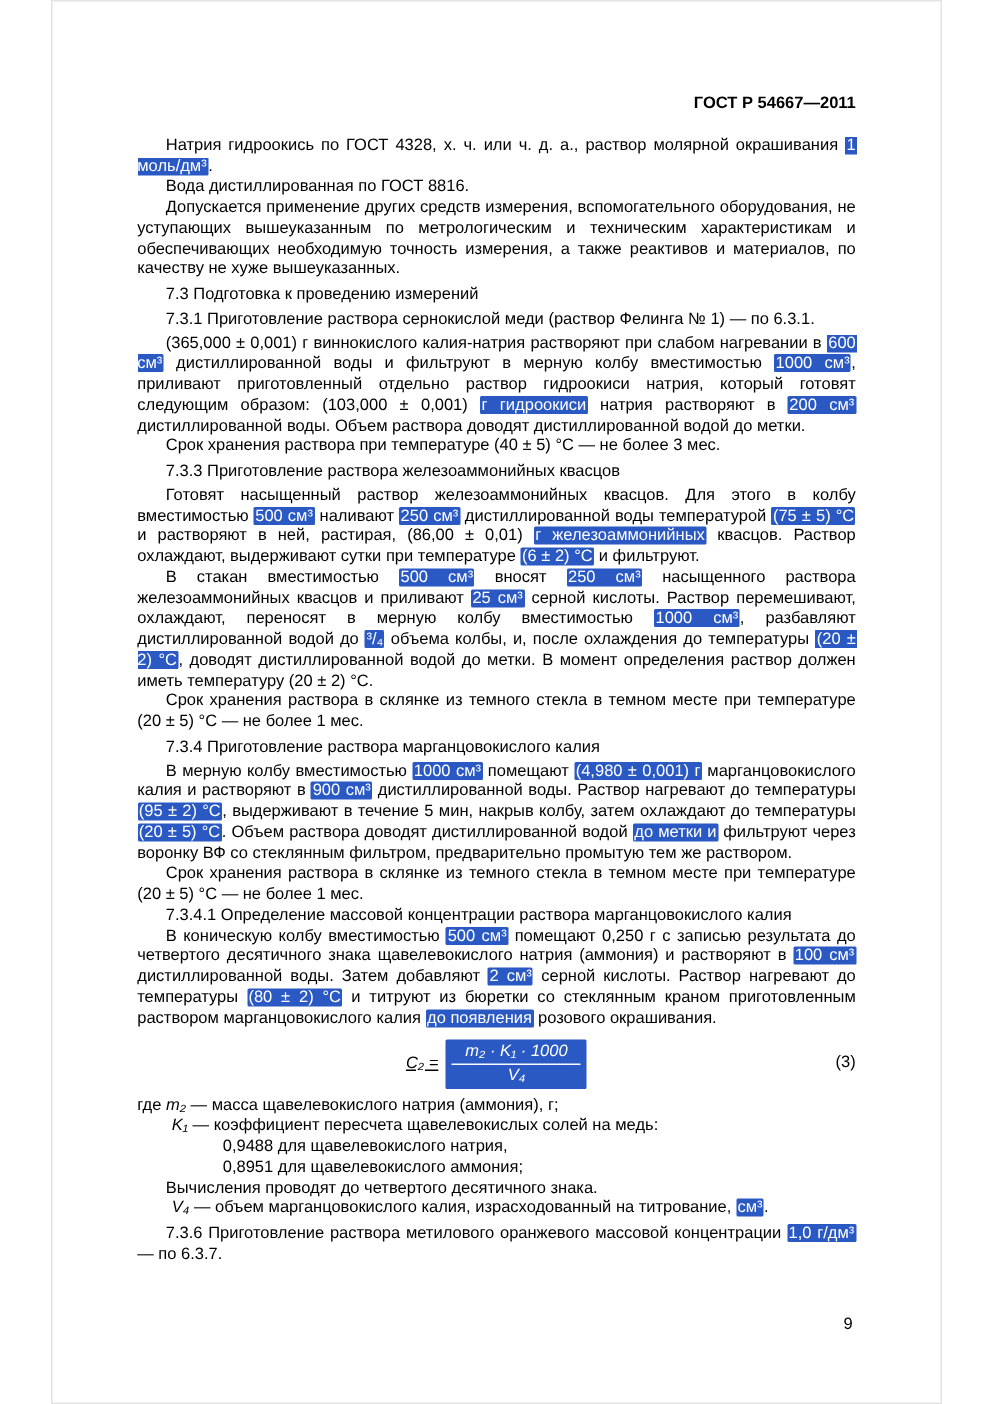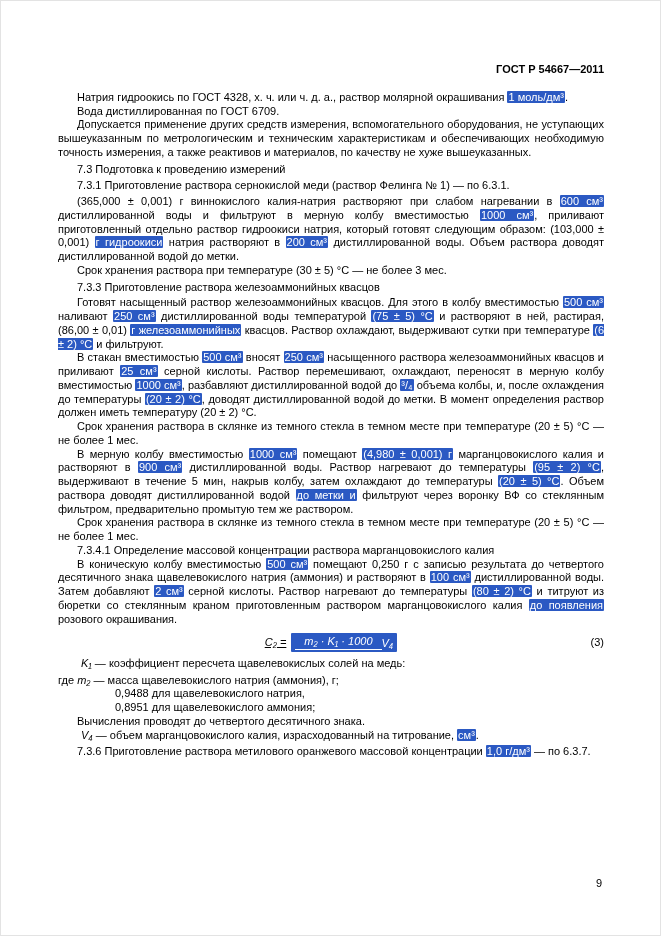--- a/index.html
+++ b/index.html
@@ -2,21 +2,21 @@
 <html style="--hl: #2b59c3;"><head>
 <meta charset="utf-8">
 <style>
   * { margin: 0; padding: 0; box-sizing: border-box; }
   html, body { background: #ffffff; }
   body {
     font-family: "Liberation Sans", "DejaVu Sans", sans-serif;
     color: #000;
   }
   .page {
-    width: 661px;
+    width: 594px;
     height: 936px;
     background: #fff;
     position: relative;
     margin: 0 auto;
     overflow: hidden;
     border: 1px solid #e3e3e3;
   }
   .content {
     position: absolute;
     left: 57px;
@@ -48,21 +48,21 @@
     display: flex;
     align-items: center;
     justify-content: center;
     position: relative;
     margin: 7px 0 5px;
     text-indent: 0;
   }
   .f-lhs { margin-right: 5px; text-decoration: underline; }
   .frac {
     display: inline-flex;
-    flex-direction: row;
+    flex-direction: column;
     align-items: center;
     line-height: 1.15;
   }
   .frac.hl { padding: 2px 4px; }
   .frac .num {
     padding: 0 9px 1px;
     border-bottom: 1px solid currentColor;
   }
   .frac .den { padding-top: 1px; }
   .formula-no { position: absolute; right: 0; top: 50%; transform: translateY(-50%); }
@@ -76,44 +76,45 @@
 </head>
 <body>
 
 <div class="page">
   <div class="content">
     <div class="doc-header">
       <span>ГОСТ Р 54667—2011</span>
     </div>
     <div>
         <div class="block p"><span>Натрия гидроокись по ГОСТ 4328, х. ч. или ч. д. а., раствор молярной окрашивания </span><span class="hl">1 моль/дм³</span><span>.</span></div>
-        <div class="block p"><span>Вода дистиллированная по ГОСТ 6709.</span></div>
+        <div class="block p"><span>Вода дистиллированная по ГОСТ 8816.</span></div>
         <div class="block p"><span>Допускается применение других средств измерения, вспомогательного оборудования, не уступающих вышеуказанным по метрологическим и техническим характеристикам и обеспечивающих необходимую точность измерения, а также реактивов и материалов, по качеству не хуже вышеуказанных.</span></div>
         <div class="block h"><span>7.3 Подготовка к проведению измерений</span></div>
         <div class="block h"><span>7.3.1 Приготовление раствора сернокислой меди (раствор Фелинга № 1) — по 6.3.1.</span></div>
         <div class="block p"><span>(365,000 ± 0,001) г виннокислого калия-натрия растворяют при слабом нагревании в </span><span class="hl">600 см³</span><span> дистиллированной воды и фильтруют в мерную колбу вместимостью </span><span class="hl">1000 см³</span><span>, приливают приготовленный отдельно раствор гидроокиси натрия, который готовят следующим образом: (103,000 ± 0,001) </span><span class="hl">г гидроокиси</span><span> натрия растворяют в </span><span class="hl">200 см³</span><span> дистиллированной воды. Объем раствора доводят дистиллированной водой до метки.</span></div>
-        <div class="block p"><span>Срок хранения раствора при температуре (30 ± 5) °С — не более 3 мес.</span></div>
+        <div class="block p"><span>Срок хранения раствора при температуре (40 ± 5) °С — не более 3 мес.</span></div>
         <div class="block h"><span>7.3.3 Приготовление раствора железоаммонийных квасцов</span></div>
         <div class="block p"><span>Готовят насыщенный раствор железоаммонийных квасцов. Для этого в колбу вместимостью </span><span class="hl">500 см³</span><span> наливают </span><span class="hl">250 см³</span><span> дистиллированной воды температурой </span><span class="hl">(75 ± 5) °С</span><span> и растворяют в ней, растирая, (86,00 ± 0,01) </span><span class="hl">г железоаммонийных</span><span> квасцов. Раствор охлаждают, выдерживают сутки при температуре </span><span class="hl">(6 ± 2) °С</span><span> и фильтруют.</span></div>
         <div class="block p"><span>В стакан вместимостью </span><span class="hl">500 см³</span><span> вносят </span><span class="hl">250 см³</span><span> насыщенного раствора железоаммонийных квасцов и приливают </span><span class="hl">25 см³</span><span> серной кислоты. Раствор перемешивают, охлаждают, переносят в мерную колбу вместимостью </span><span class="hl">1000 см³</span><span>, разбавляют дистиллированной водой до </span><span class="hl">³/₄</span><span> объема колбы, и, после охлаждения до температуры </span><span class="hl">(20 ± 2) °С</span><span>, доводят дистиллированной водой до метки. В момент определения раствор должен иметь температуру (20 ± 2) °С.</span></div>
         <div class="block p"><span>Срок хранения раствора в склянке из темного стекла в темном месте при температуре (20 ± 5) °С — не более 1 мес.</span></div>
+        <div class="block h"><span>7.3.4 Приготовление раствора марганцовокислого калия</span></div>
         <div class="block p"><span>В мерную колбу вместимостью </span><span class="hl">1000 см³</span><span> помещают </span><span class="hl">(4,980 ± 0,001) г</span><span> марганцовокислого калия и растворяют в </span><span class="hl">900 см³</span><span> дистиллированной воды. Раствор нагревают до температуры </span><span class="hl">(95 ± 2) °С</span><span>, выдерживают в течение 5 мин, накрыв колбу, затем охлаждают до температуры </span><span class="hl">(20 ± 5) °С</span><span>. Объем раствора доводят дистиллированной водой </span><span class="hl">до метки и</span><span> фильтруют через воронку ВФ со стеклянным фильтром, предварительно промытую тем же раствором.</span></div>
         <div class="block p"><span>Срок хранения раствора в склянке из темного стекла в темном месте при температуре (20 ± 5) °С — не более 1 мес.</span></div>
         <div class="block p"><span>7.3.4.1 Определение массовой концентрации раствора марганцовокислого калия</span></div>
         <div class="block p"><span>В коническую колбу вместимостью </span><span class="hl">500 см³</span><span> помещают 0,250 г с записью результата до четвертого десятичного знака щавелевокислого натрия (аммония) и растворяют в </span><span class="hl">100 см³</span><span> дистиллированной воды. Затем добавляют </span><span class="hl">2 см³</span><span> серной кислоты. Раствор нагревают до температуры </span><span class="hl">(80 ± 2) °С</span><span> и титруют из бюретки со стеклянным краном приготовленным раствором марганцовокислого калия </span><span class="hl">до появления</span><span> розового окрашивания.</span></div>
         <div class="block formula-row">
           <span class="f-lhs i">С₂ =</span>
           <span class="frac hl">
             <span class="num i">m₂ · K₁ · 1000</span>
             <span class="den i">V₄</span>
           </span>
           <span class="formula-no">(3)</span>
         </div>
+        <div class="block where"><span>где </span><span class="i">m₂</span><span> — масса щавелевокислого натрия (аммония), г;</span></div>
         <div class="block def"><span class="i">K₁</span><span> — коэффициент пересчета щавелевокислых солей на медь:</span></div>
-        <div class="block where"><span>где </span><span class="i">m₂</span><span> — масса щавелевокислого натрия (аммония), г;</span></div>
         <div class="block def2"><span>0,9488 для щавелевокислого натрия,</span></div>
         <div class="block def2"><span>0,8951 для щавелевокислого аммония;</span></div>
         <div class="block p"><span>Вычисления проводят до четвертого десятичного знака.</span></div>
         <div class="block def"><span class="i">V₄</span><span> — объем марганцовокислого калия, израсходованный на титрование, </span><span class="hl">см³</span><span>.</span></div>
         <div class="block h"><span>7.3.6 Приготовление раствора метилового оранжевого массовой концентрации </span><span class="hl">1,0 г/дм³</span><span> — по 6.3.7.</span></div>
       </div>
   </div>
   <div class="page-number">9</div>
 </div>
 

